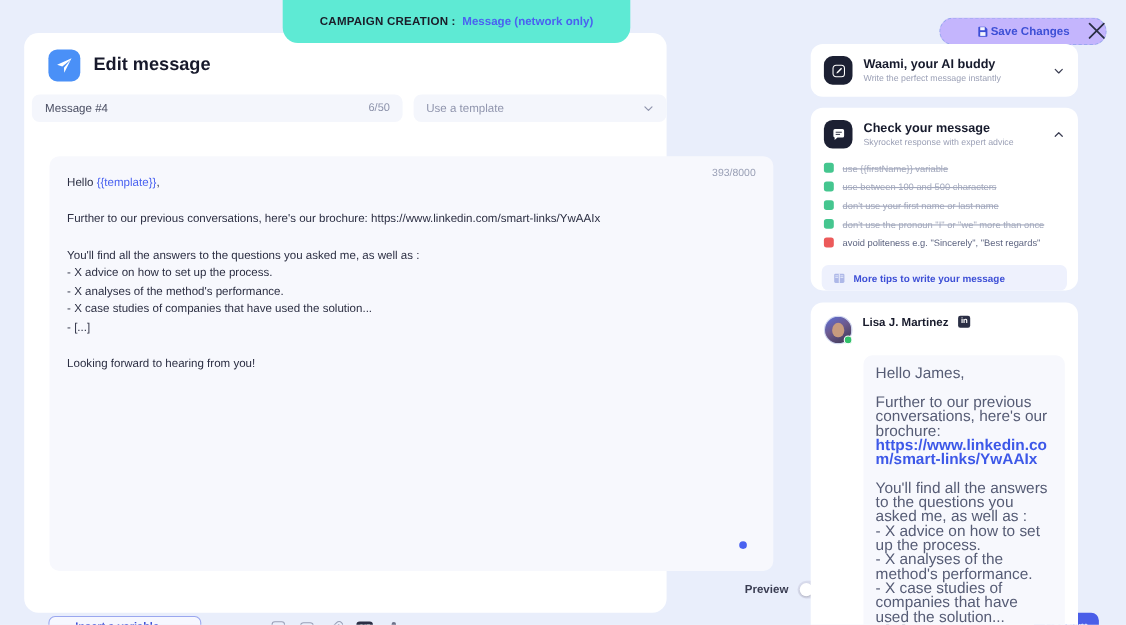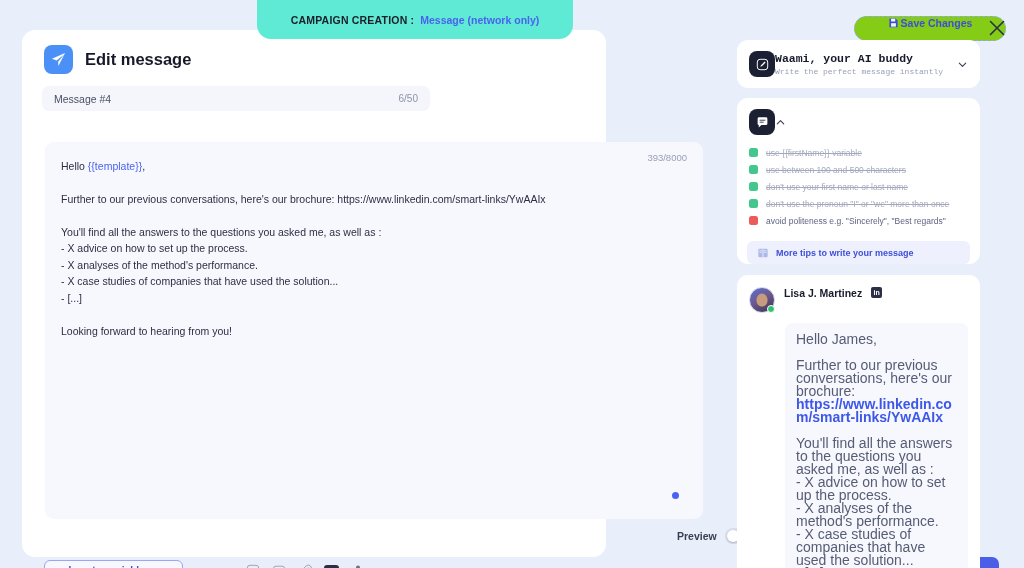--- a/index.html
+++ b/index.html
@@ -26,22 +26,22 @@
     font-size: 10.5px; font-weight: bold; color: #1b1d29; letter-spacing: .2px;
   }
   .banner-value { font-size: 10.5px; font-weight: bold; color: #4a62f0; }
 
   
   .save-btn {
     position: absolute; top: 16px; left: 854px;
     width: 152px; height: 25px;
     border: 1px dashed #9aa7ef;
     border-radius: 13px;
-    background: #84cc16;
-    display: flex; justify-content: center; gap: 2px;
+    background: #c4b5fd;
+    display: flex; align-items: center; justify-content: center; gap: 2px;
     cursor: pointer;
   }
   .save-btn-label { font-size: 10.5px; font-weight: bold; color: #3d4fd6; }
   .save-icon { width: 11px; height: 11px; display:block; }
   .close-btn {
     position: absolute; top: 18px; left: 987px;
     width: 20px; height: 20px; cursor: pointer;
   }
 
   
@@ -57,21 +57,21 @@
   }
   .app-icon {
     width: 29px; height: 29px; border-radius: 8px;
     background: #4a90f7;
     display:flex; align-items:center; justify-content:center;
   }
   .page-title { font-size: 16.5px; font-weight: bold; color: #17192b; }
 
   .field-row {
     display: flex; align-items: center; gap: 10px;
-    padding: 12px 0 0 20px;
+    padding: 12px 0 0 7px;
   }
   .msg-name-field {
     width: 388px; height: 25px;
     background: #f4f6fc; border-radius: 7px;
     display: flex; align-items: center; justify-content: space-between;
     padding: 0 12px;
   }
   .msg-name-value { font-size: 10.5px; color: #4b4f63; }
   .msg-name-count { font-size: 10px; color: #8d93ab; }
   .tpl-field {
@@ -150,23 +150,22 @@
     cursor: pointer;
   }
   .confirm-label { font-size: 10.5px; font-weight: bold; color: #ffffff; }
 
   
   .rail { position: absolute; top: 40px; left: 737px; width: 243px; }
   .card {
     background: #ffffff; border-radius: 11px; margin-bottom: 10px;
   }
   .card-head {
-    display: flex; align-items: center; gap: 0;
+    display: flex; align-items: center; gap: 10px;
     padding: 11px 12px;
-    font-family: Liberation Mono, monospace;
   }
   .card-icon {
     width: 26px; height: 26px; border-radius: 8px; background: #1c2033;
     display: flex; align-items: center; justify-content: center; flex: 0 0 auto;
   }
   .card-titles { flex: 1; }
   .card-title { font-size: 11.5px; font-weight: bold; color: #161a2c; }
   .card-sub { font-size: 8px; color: #9ba0b6; margin-top: 2px; }
   .chev { width: 11px; height: 11px; flex: 0 0 auto; }
 
@@ -248,20 +247,26 @@
       </svg>
     </div>
     <span class="page-title">Edit message</span>
   </div>
 
   <div class="field-row">
     <div class="msg-name-field">
       <span class="msg-name-value">Message #4</span>
       <span class="msg-name-count">6/50</span>
     </div>
+    <div class="tpl-field">
+      <span class="tpl-placeholder">Use a template</span>
+      <svg width="11" height="11" viewBox="0 0 12 12">
+        <path d="M2.5 4.5 L6 8 L9.5 4.5" stroke="#9196ae" stroke-width="1.2" fill="none" stroke-linecap="round" stroke-linejoin="round"></path>
+      </svg>
+    </div>
   </div>
 
   <div class="editor">
     <span class="char-count">393/8000</span>
     <div class="editor-text"><span>Hello </span><span class="var-token">{{template}}</span><span>,</span></div>
     <div class="editor-text" style="margin-top:16px;">Further to our previous conversations, here's our brochure: https://www.linkedin.com/smart-links/YwAAIx
 
 You'll find all the answers to the questions you asked me, as well as :
 - X advice on how to set up the process.
 - X analyses of the method's performance.
@@ -338,20 +343,24 @@
   </div>
 
   <div class="card">
     <div class="card-head">
       <div class="card-icon">
         <svg width="13" height="13" viewBox="0 0 16 16">
           <path d="M2 3.4a1.8 1.8 0 0 1 1.8-1.8h8.4A1.8 1.8 0 0 1 14 3.4v6a1.8 1.8 0 0 1-1.8 1.8H6.6L3.4 14v-2.8A1.8 1.8 0 0 1 2 9.4z" fill="#ffffff"></path>
           <path d="M5 5.2h6M5 7.6h4" stroke="#1c2033" stroke-width="1" stroke-linecap="round"></path>
         </svg>
       </div>
+      <div class="card-titles">
+        <div class="card-title">Check your message</div>
+        <div class="card-sub">Skyrocket response with expert advice</div>
+      </div>
       <svg class="chev" viewBox="0 0 12 12">
         <path d="M2.5 7.5 L6 4 L9.5 7.5" stroke="#3a3d52" stroke-width="1.2" fill="none" stroke-linecap="round" stroke-linejoin="round"></path>
       </svg>
     </div>
 
     <div class="checklist">
       <div class="check-item">
         <span class="check-box" style="background:#45c68f"></span>
         <span class="check-text done">use {{firstName}} variable</span>
       </div>

